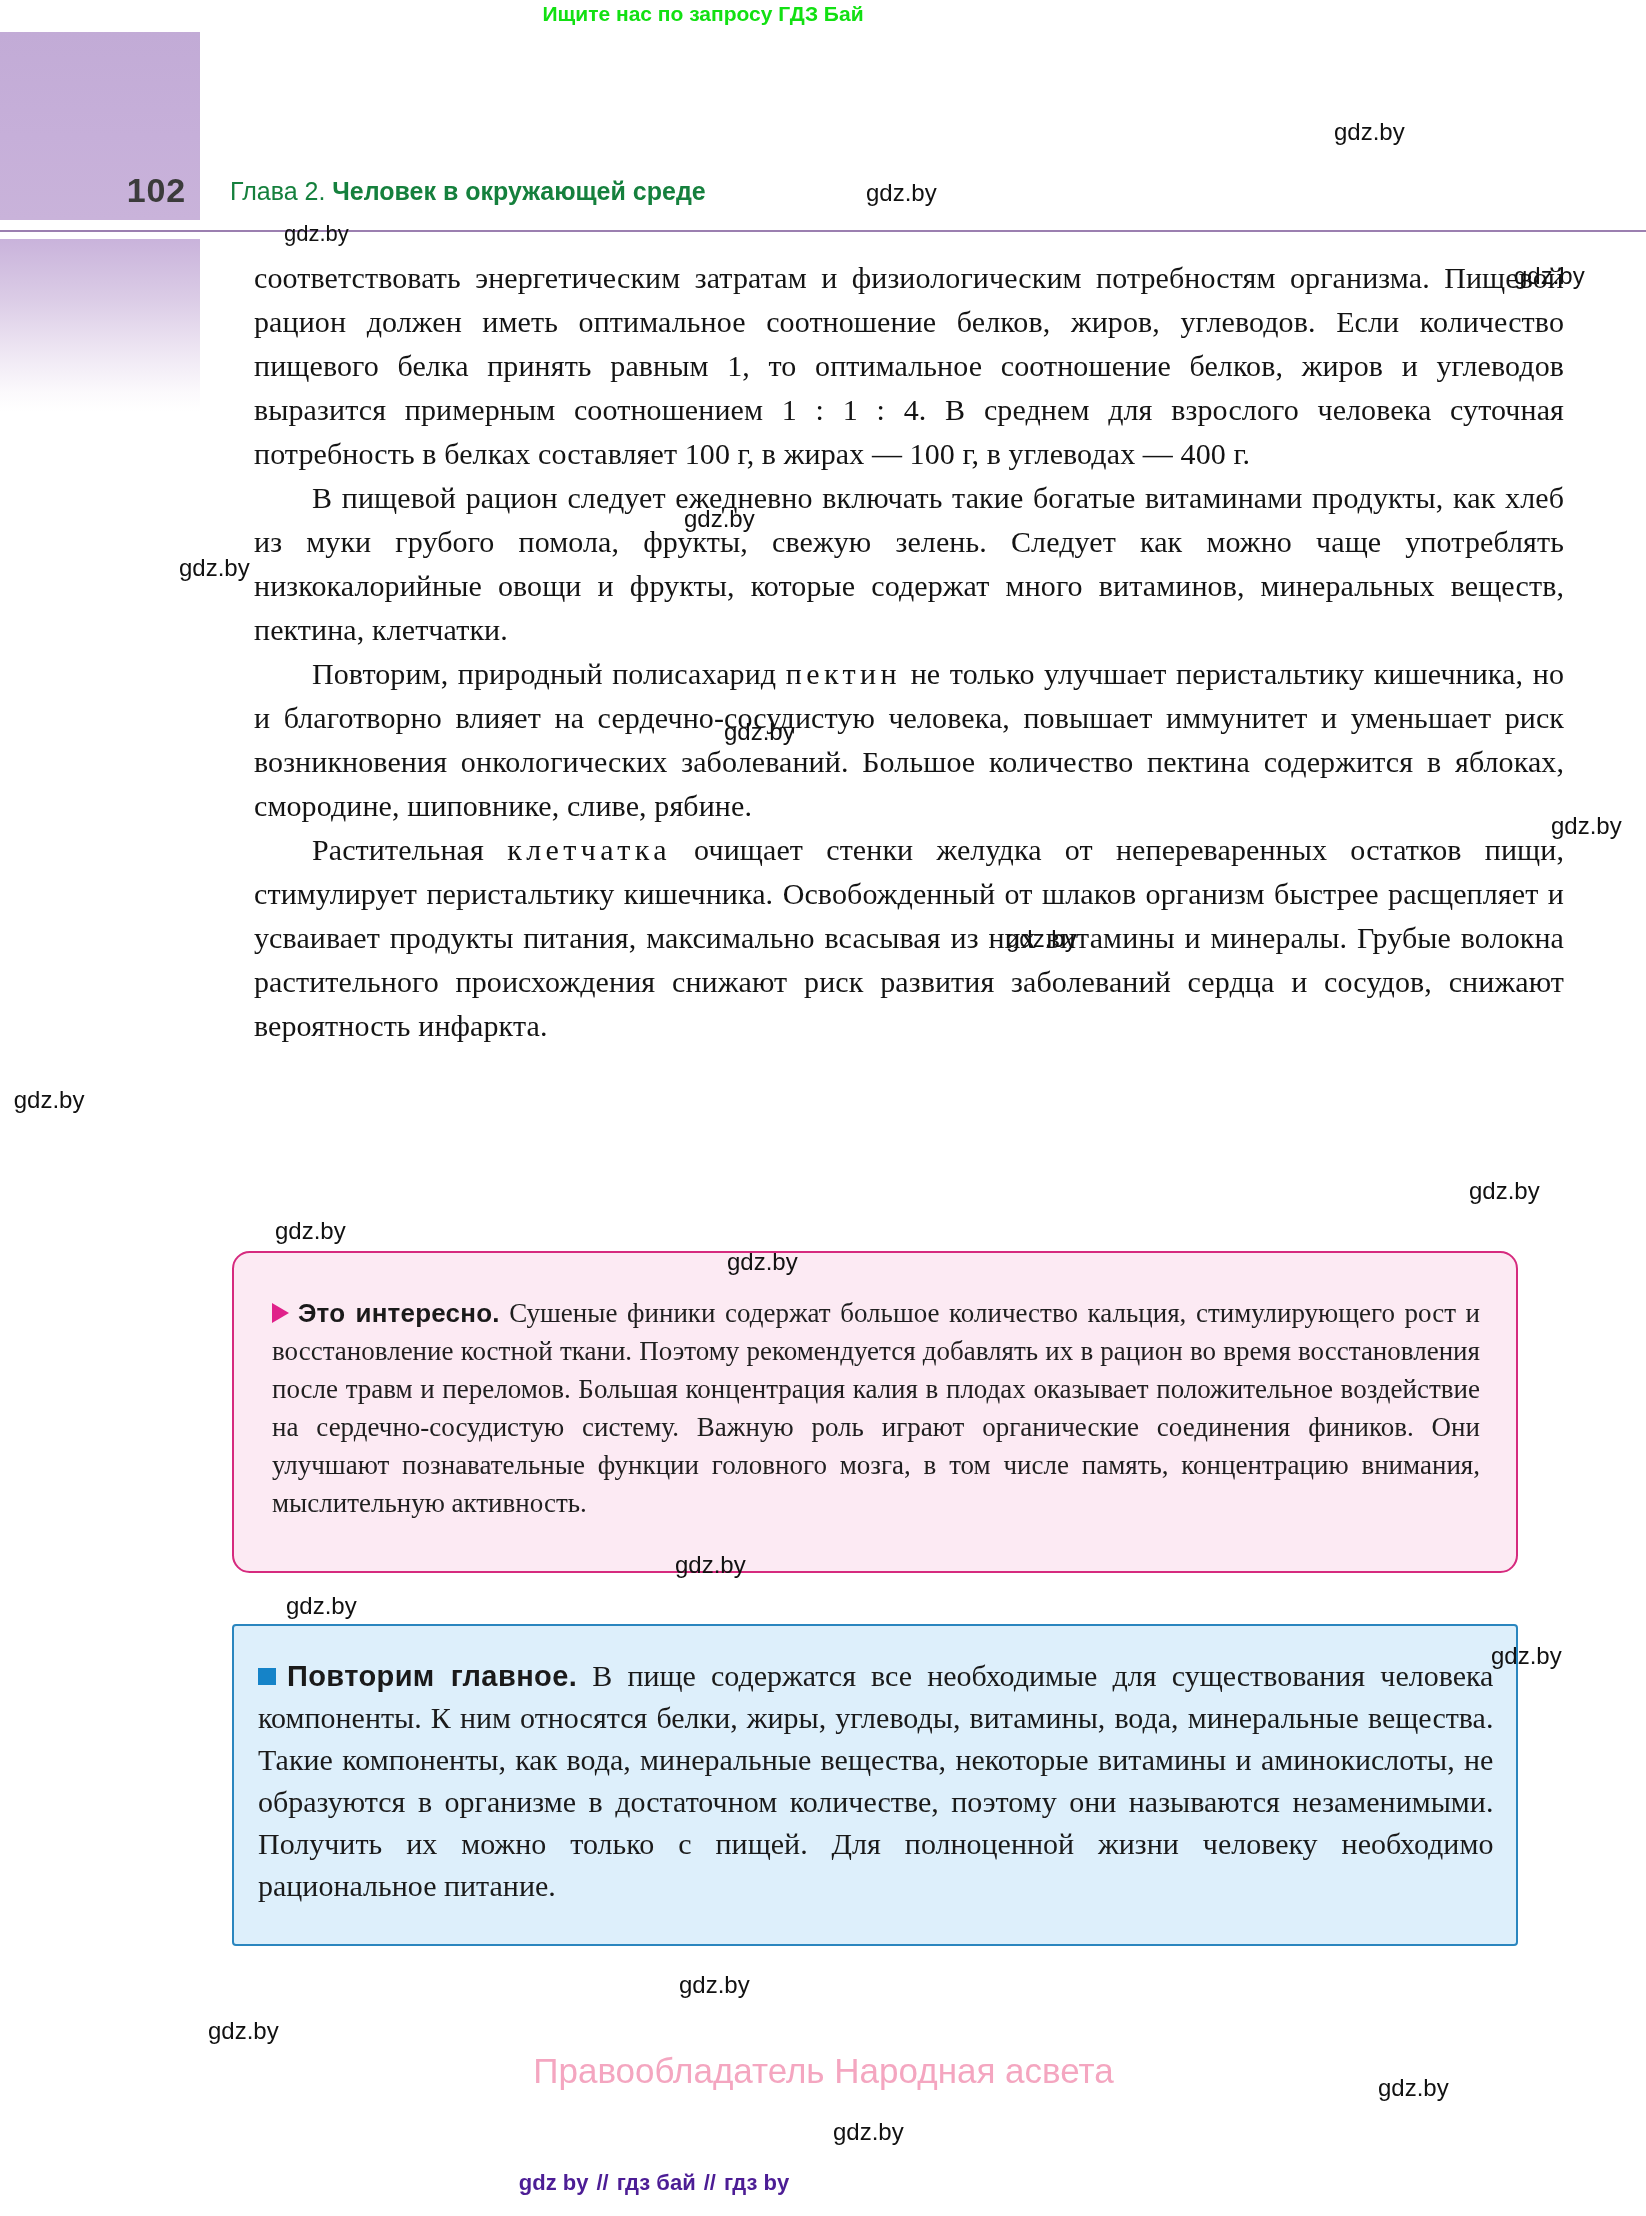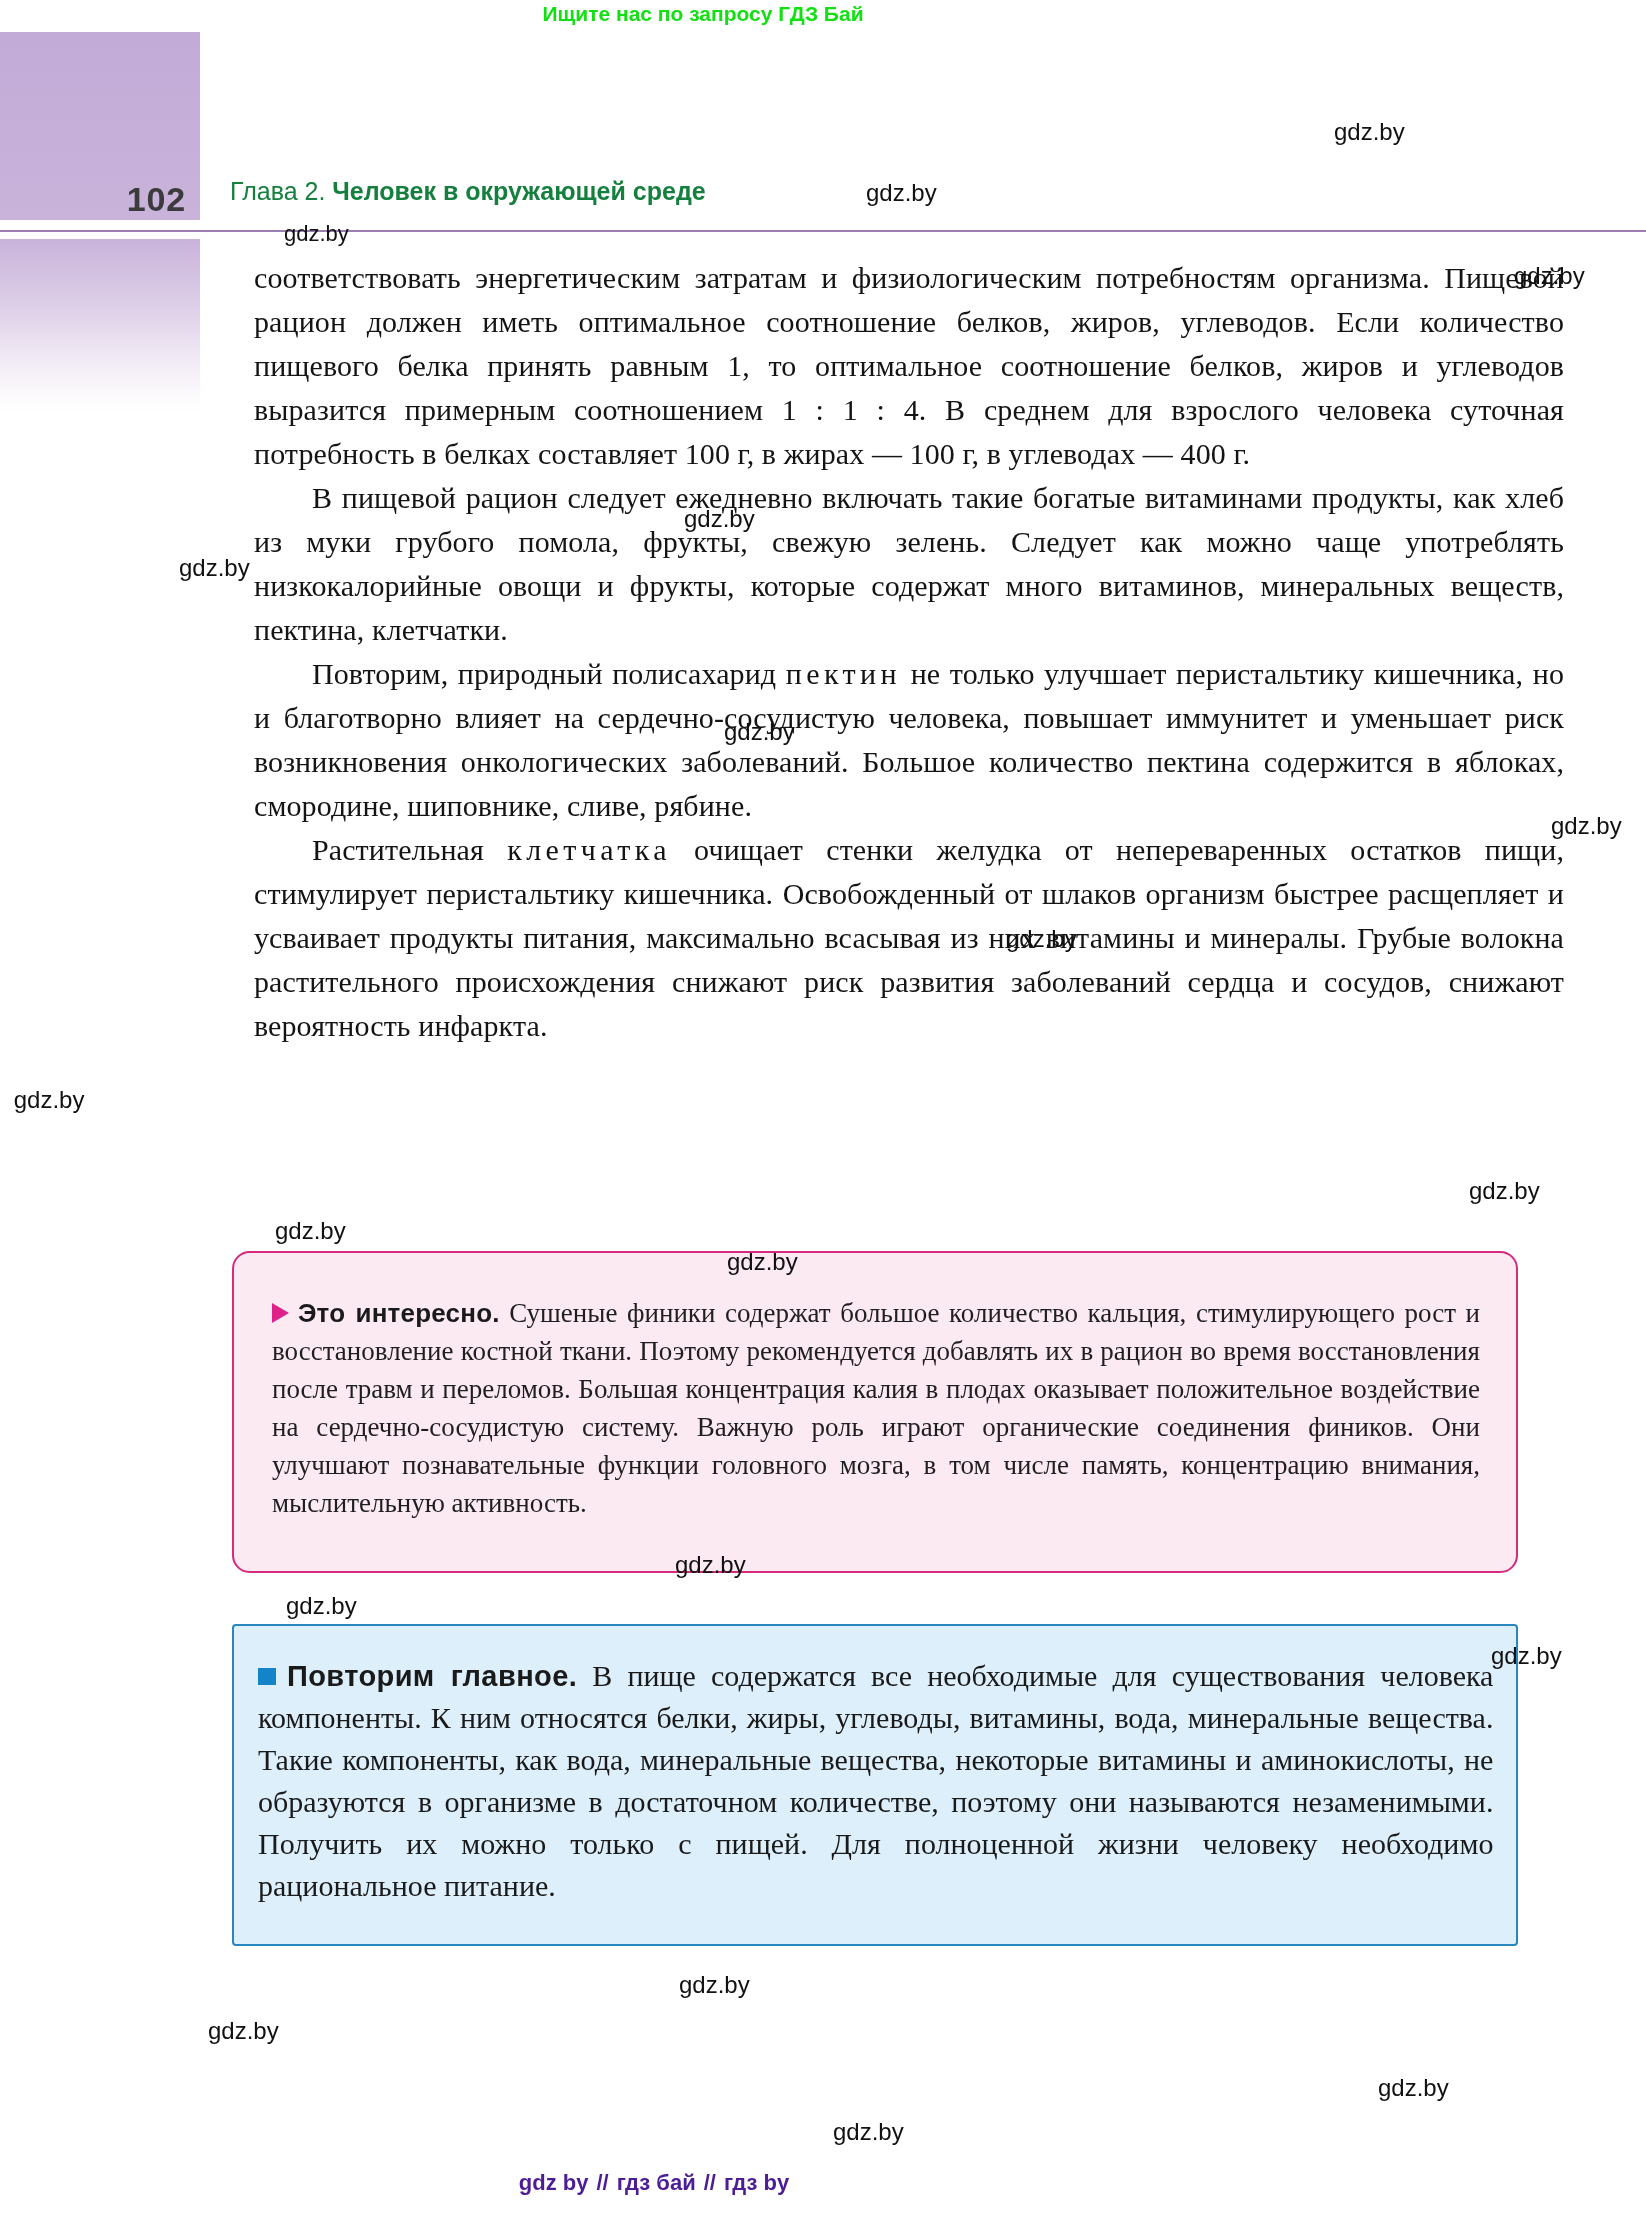--- a/index.html
+++ b/index.html
@@ -66,21 +66,20 @@
     position: absolute;
     left: 113px;
     top: 171px;
     width: 73px;
     text-align: right;
     font-family: "Liberation Sans", "DejaVu Sans", sans-serif;
     font-size: 34px;
     font-weight: bold;
     color: #3b3b3b;
     letter-spacing: 0.8px;
-    margin-top: 9px;
   }
   .running-head {
     position: absolute;
     left: 230px;
     top: 177px;
     font-family: "Liberation Sans", "DejaVu Sans", sans-serif;
     font-size: 25px;
     color: #15803d;
     white-space: nowrap;
   }
@@ -251,20 +250,21 @@
       <span class="tri-marker"></span><span class="callout-title-pink">Это интересно.</span><span> Сушеные финики содержат большое количество кальция, стимулирующего рост и восстановление костной ткани. Поэтому рекомендуется добавлять их в рацион во время восстановления после травм и переломов. Большая концентрация калия в плодах оказывает положительное воздействие на сердечно-сосудистую систему. Важную роль играют органические соединения фиников. Они улучшают познавательные функции головного мозга, в том числе память, концентрацию внимания, мыслительную активность.</span>
     </p>
   </div>
 
   <div class="callout-blue">
     <p class="ctext">
       <span class="sq-marker"></span><span class="callout-title-blue">Повторим главное.</span><span> В пище содержатся все необходимые для существования человека компоненты. К ним относятся белки, жиры, углеводы, витамины, вода, минеральные вещества. Такие компоненты, как вода, минеральные вещества, некоторые витамины и аминокислоты, не образуются в организме в достаточном количестве, поэтому они называются незаменимыми. Получить их можно только с пищей. Для полноценной жизни человеку необходимо рациональное питание.</span>
     </p>
   </div>
 
+  <div class="copyright">Правообладатель Народная асвета</div>
 
   <div class="footer-links">
     <span>gdz by</span><span class="sep">//</span><span>гдз бай</span><span class="sep">//</span><span>гдз by</span>
   </div>
 
   <div id="watermark-layer">
       <span class="wm" style="left: 1334px; top: 118px; font-size: 24px;">gdz.by</span>
       <span class="wm" style="left: 866px; top: 179px; font-size: 24px;">gdz.by</span>
       <span class="wm" style="left: 284px; top: 221px; font-size: 22px;">gdz.by</span>
       <span class="wm" style="left: 1514px; top: 262px; font-size: 24px;">gdz.by</span>

